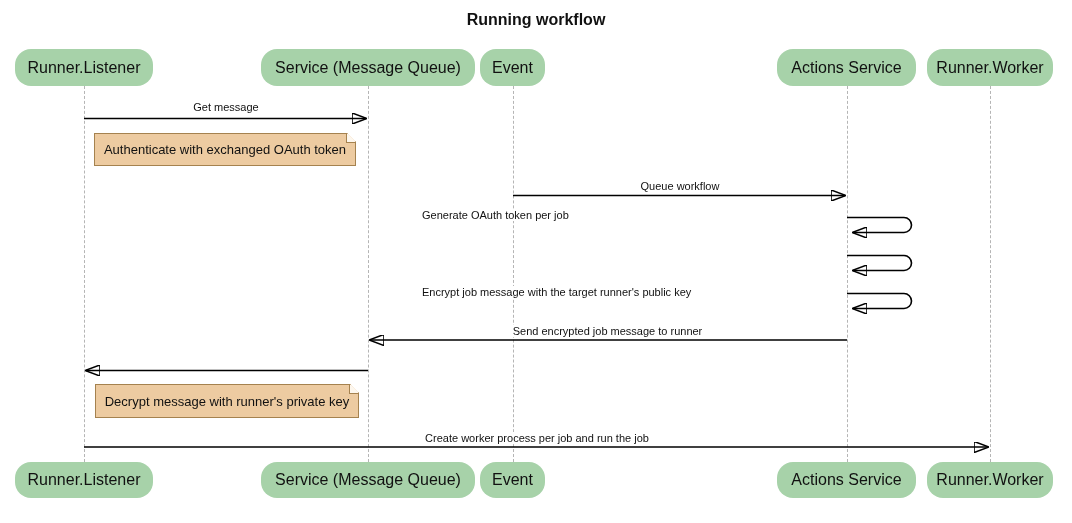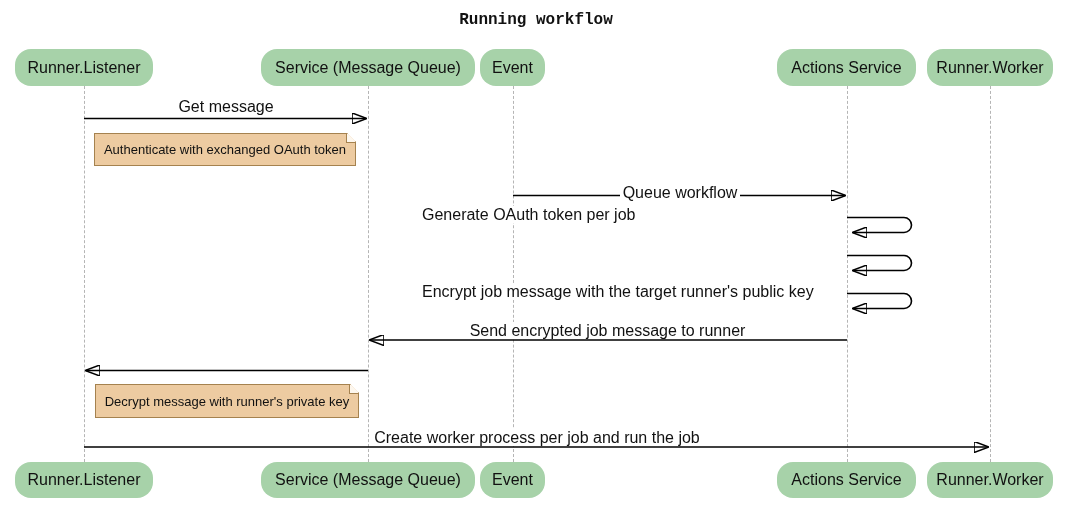--- a/index.html
+++ b/index.html
@@ -10,33 +10,33 @@
     --arrow:#000000;
     --text:#111111;
   }
   html,body{margin:0;padding:0;background:#ffffff;}
   #stage{
     position:relative;width:1072px;height:523px;background:#ffffff;overflow:hidden;
     font-family:"Liberation Sans","DejaVu Sans",sans-serif;color:var(--text);
   }
   .title{
     position:absolute;left:0;top:10px;width:100%;text-align:center;
-    font-size:16px;font-weight:bold;line-height:20px;font-family:Liberation Mono, monospace;
+    font-size:16px;font-weight:bold;line-height:20px;
   }
   .actor{
     position:absolute;height:37px;background:var(--actor-fill);border-radius:16px;
     display:flex;align-items:center;justify-content:center;
     font-size:16px;line-height:16px;white-space:nowrap;
   }
   .lifeline{
     position:absolute;top:86px;height:376px;width:0;
     border-left:1px dashed var(--lifeline);
   }
   .msg-label{
-    position:absolute;height:16px;font-size:16px;line-height:16px;white-space:nowrap;
+    position:absolute;height:16px;font-size:11px;line-height:16px;white-space:nowrap;
   }
   .msg-label.center{text-align:center;}
   .msg-label.right{text-align:left;}
   .msg-label span{background:#ffffff;padding:0 3px;}
   svg.arrows{position:absolute;left:0;top:0;}
   svg.arrows line, svg.arrows path{stroke:var(--arrow);stroke-width:1.6;fill:none;}
   .note{
     position:absolute;background:var(--note-fill);border:1px solid var(--note-border);
     display:flex;align-items:center;justify-content:center;
     font-size:13px;white-space:nowrap;
@@ -87,21 +87,21 @@
       <span>Event</span>
     </div>
   <div class="actor" style="left:777px;top:49px;width:139px;">
       <span>Actions Service</span>
     </div>
   <div class="actor" style="left:927px;top:49px;width:126px;">
       <span>Runner.Worker</span>
     </div>
 
   <div class="msg-label center" style="left:84px;width:284px;top:99px;"><span>Get message</span></div>
-  <div class="msg-label center" style="left:513px;width:334px;top:185px;"><span>Queue workflow</span></div>
+  <div class="msg-label center" style="left:513px;width:334px;top:178px;"><span>Queue workflow</span></div>
   <div class="msg-label right" style="right:233px;width:420px;top:207px;"><span>Generate OAuth token per job</span></div>
   <div class="msg-label right" style="right:233px;width:420px;top:284px;"><span>Encrypt job message with the target runner's public key</span></div>
   <div class="msg-label center" style="left:368px;width:479px;top:323px;"><span>Send encrypted job message to runner</span></div>
   <div class="msg-label center" style="left:84px;width:906px;top:430px;text-align:center;"><span>Create worker process per job and run the job</span></div>
 
   <div class="note" style="left:95px;top:384px;width:262px;height:32px;">
     <span>Decrypt message with runner's private key</span>
     <span class="note-fold"></span>
   </div>
   <div class="note" style="left:94px;top:133px;width:260px;height:31px;">

